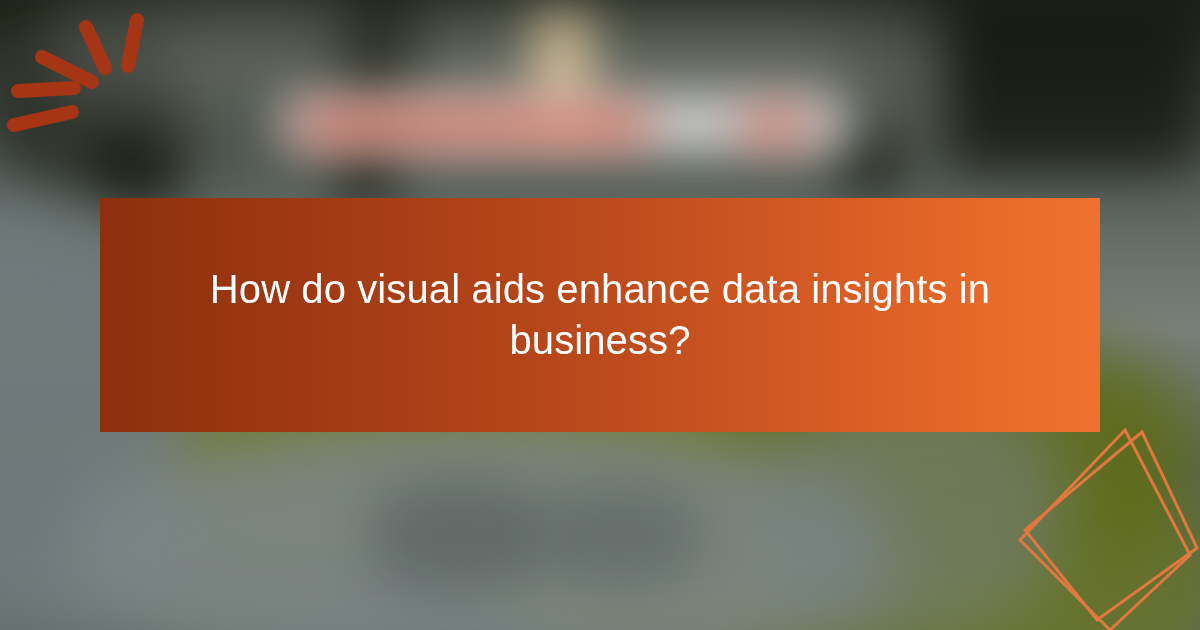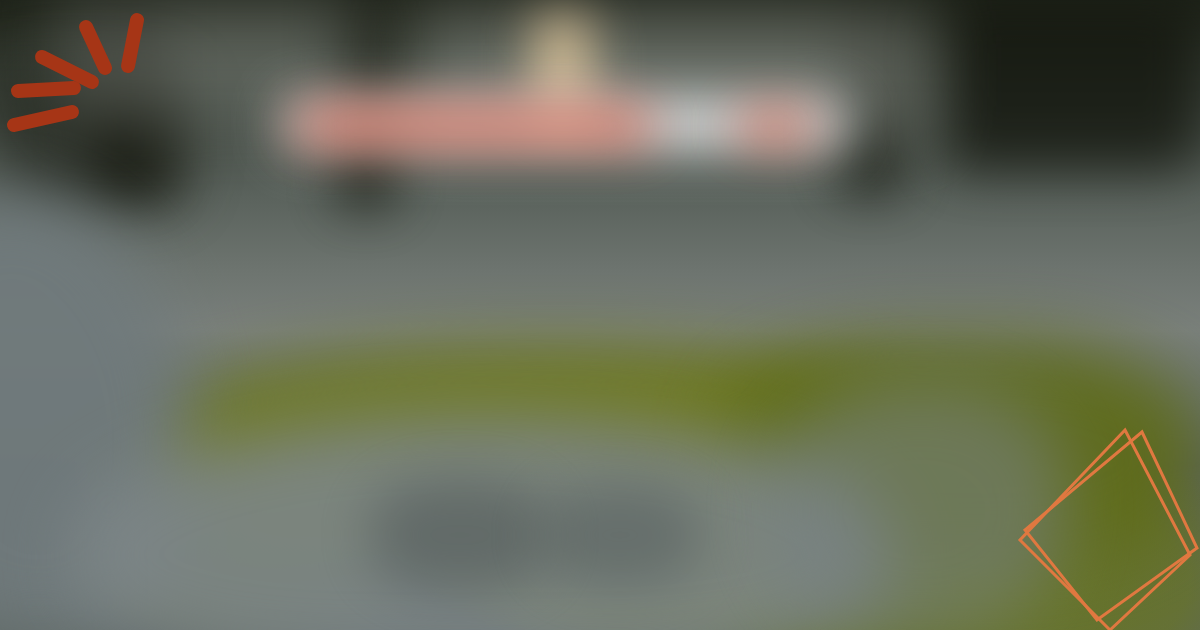--- a/index.html
+++ b/index.html
@@ -118,20 +118,23 @@
   <svg id="burst" viewBox="0 0 170 150">
     <g stroke="#a63516" stroke-linecap="round" fill="none">
       <line x1="14" y1="125" x2="72" y2="112" stroke-width="14"></line>
       <line x1="18" y1="91" x2="74" y2="88" stroke-width="14"></line>
       <line x1="42" y1="57" x2="92" y2="82" stroke-width="14"></line>
       <line x1="86" y1="27" x2="105" y2="68" stroke-width="14"></line>
       <line x1="137" y1="20" x2="128" y2="66" stroke-width="14"></line>
     </g>
   </svg>
 
+  <div id="banner">
+    <div id="headline">How do visual aids enhance data insights in business?</div>
+  </div>
 
   <svg id="squares" viewBox="0 0 215 210">
     <g stroke="#e07840" stroke-width="3" fill="none">
       <polygon points="157,12 212,128 112,200 40,110"></polygon>
       <polygon points="140,10 205,135 125,210 35,120"></polygon>
     </g>
   </svg>
 
 </div>
 

